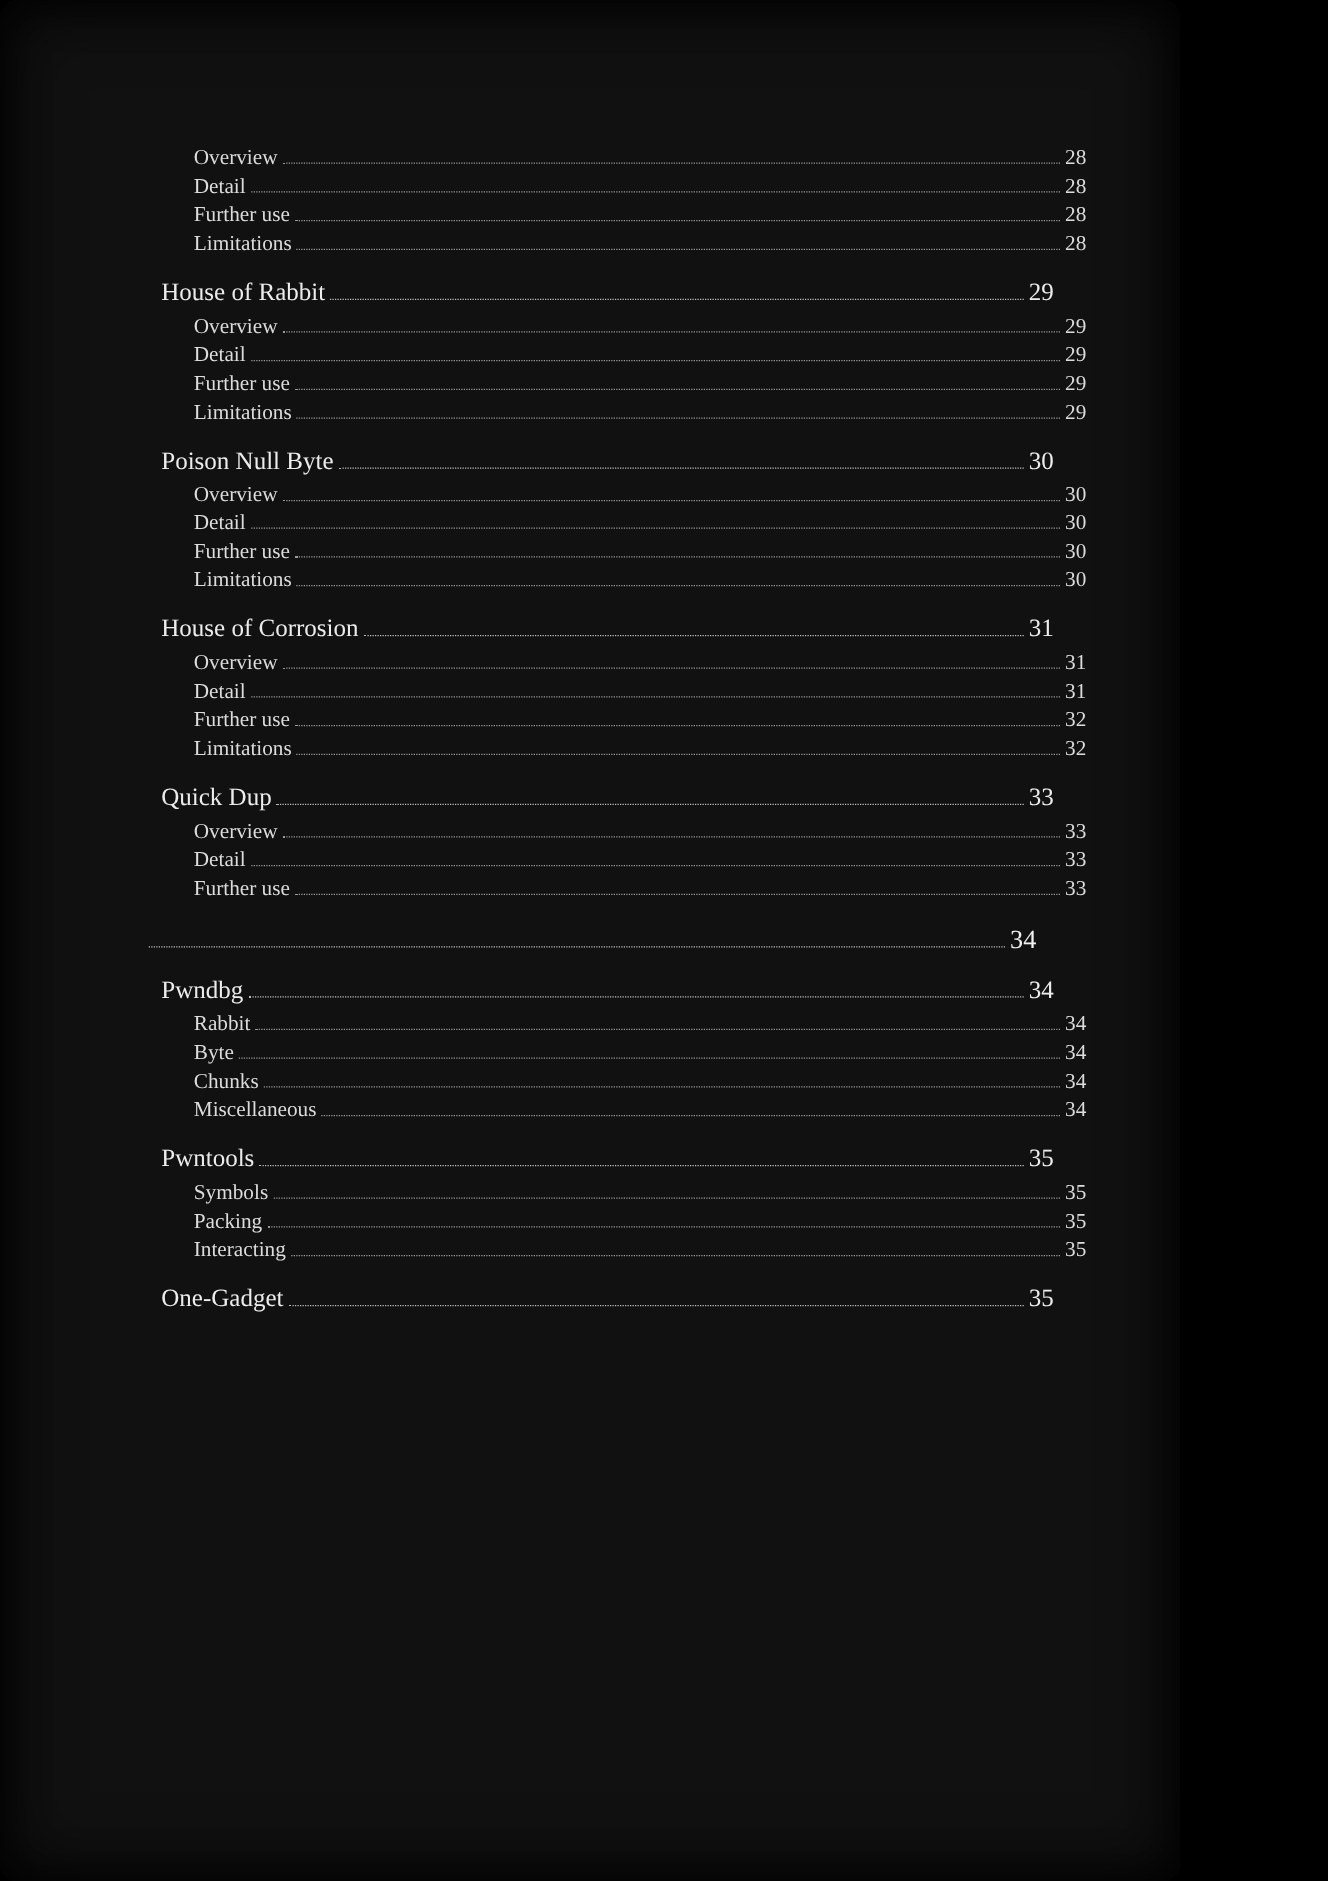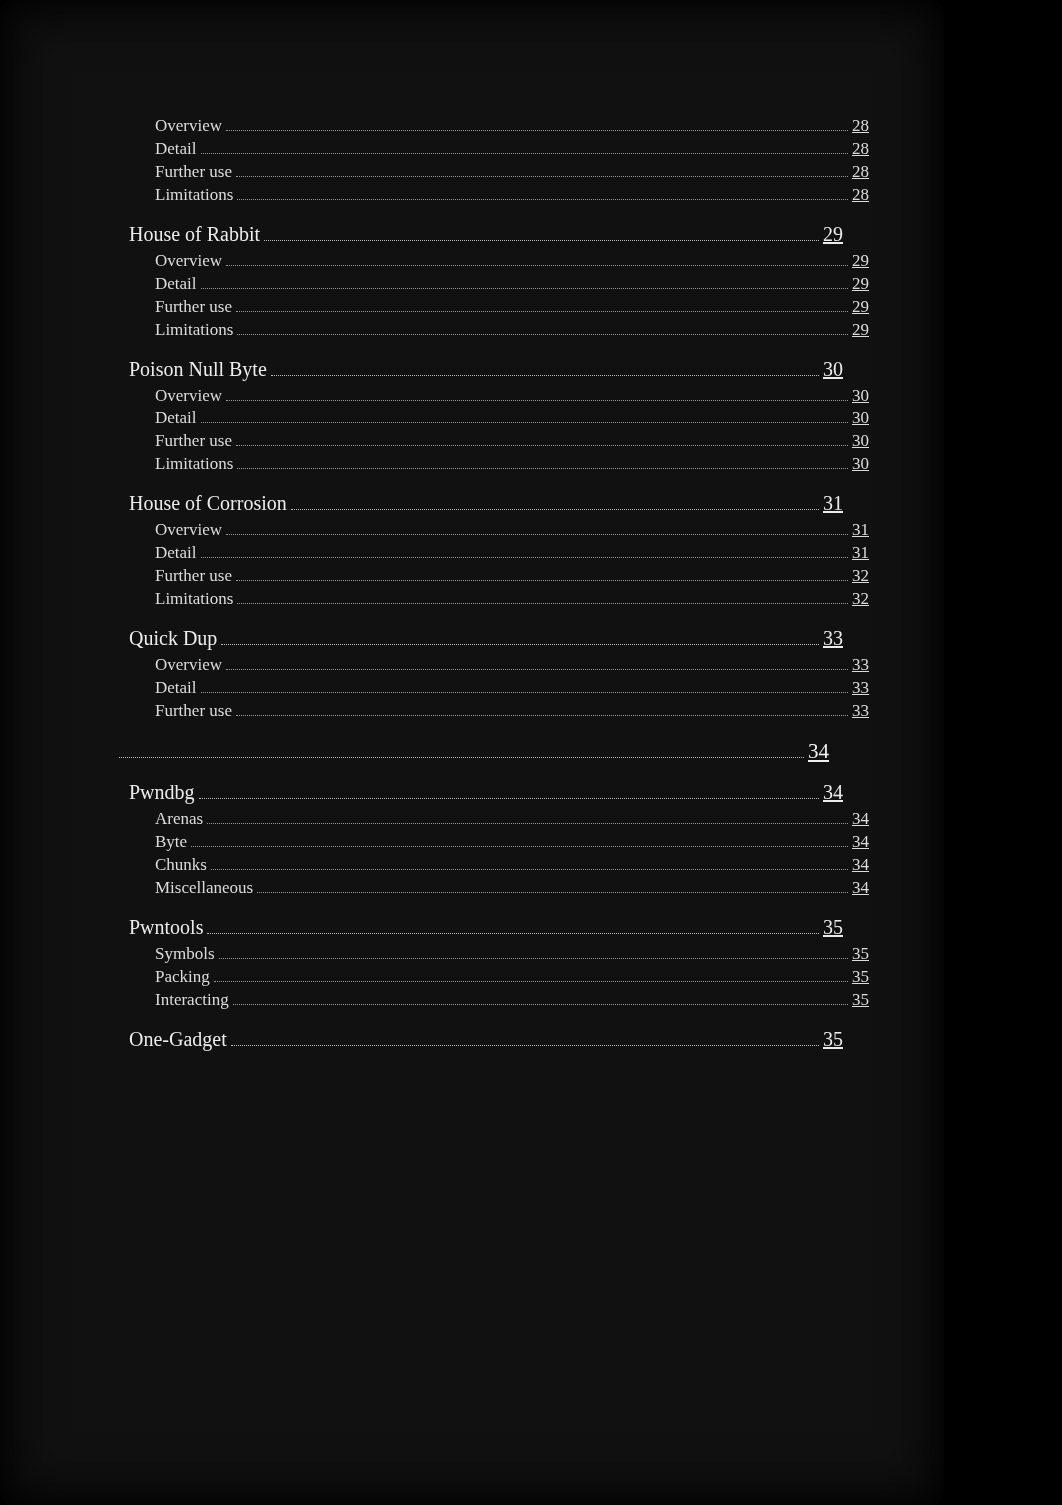--- a/index.html
+++ b/index.html
@@ -29,21 +29,21 @@
       line-height:1.35;
     }
     .title { white-space:nowrap; }
     .leader {
       flex:1 1 auto;
       border-bottom:1.5px dotted #bdbdbd;
       margin:0 4px 3px 4px;
       min-width:8px;
       height:0.75em;
     }
-    .pg { white-space:nowrap; text-align:right;text-decoration:underline; }
+    .pg { white-space:nowrap; text-align:right; }
     .lvl1 { font-size:21px; color:#f0f0f0; margin-top:14px; margin-bottom:2px; }
     .lvl2 { font-size:20px; color:#ececec; margin-top:14px; margin-left:14px; margin-bottom:2px; }
     .lvl3 { font-size:17px; color:#dcdcdc; margin-left:40px; }
     .lvl3 .leader { border-bottom:1.2px dotted #9a9a9a; }
     .group-first { margin-top:0; }
   </style>
 </head>
 <body>
 
 <div class="page">
@@ -166,21 +166,21 @@
       <div class="row lvl1">
         <span class="leader"></span>
         <span class="pg">34</span>
       </div>
       <div class="row lvl2">
         <span class="title">Pwndbg</span>
         <span class="leader"></span>
         <span class="pg">34</span>
       </div>
       <div class="row lvl3">
-        <span class="title">Arenas</span>
+        <span class="title">Rabbit</span>
         <span class="leader"></span>
         <span class="pg">34</span>
       </div>
       <div class="row lvl3">
         <span class="title">Byte</span>
         <span class="leader"></span>
         <span class="pg">34</span>
       </div>
       <div class="row lvl3">
         <span class="title">Chunks</span>

